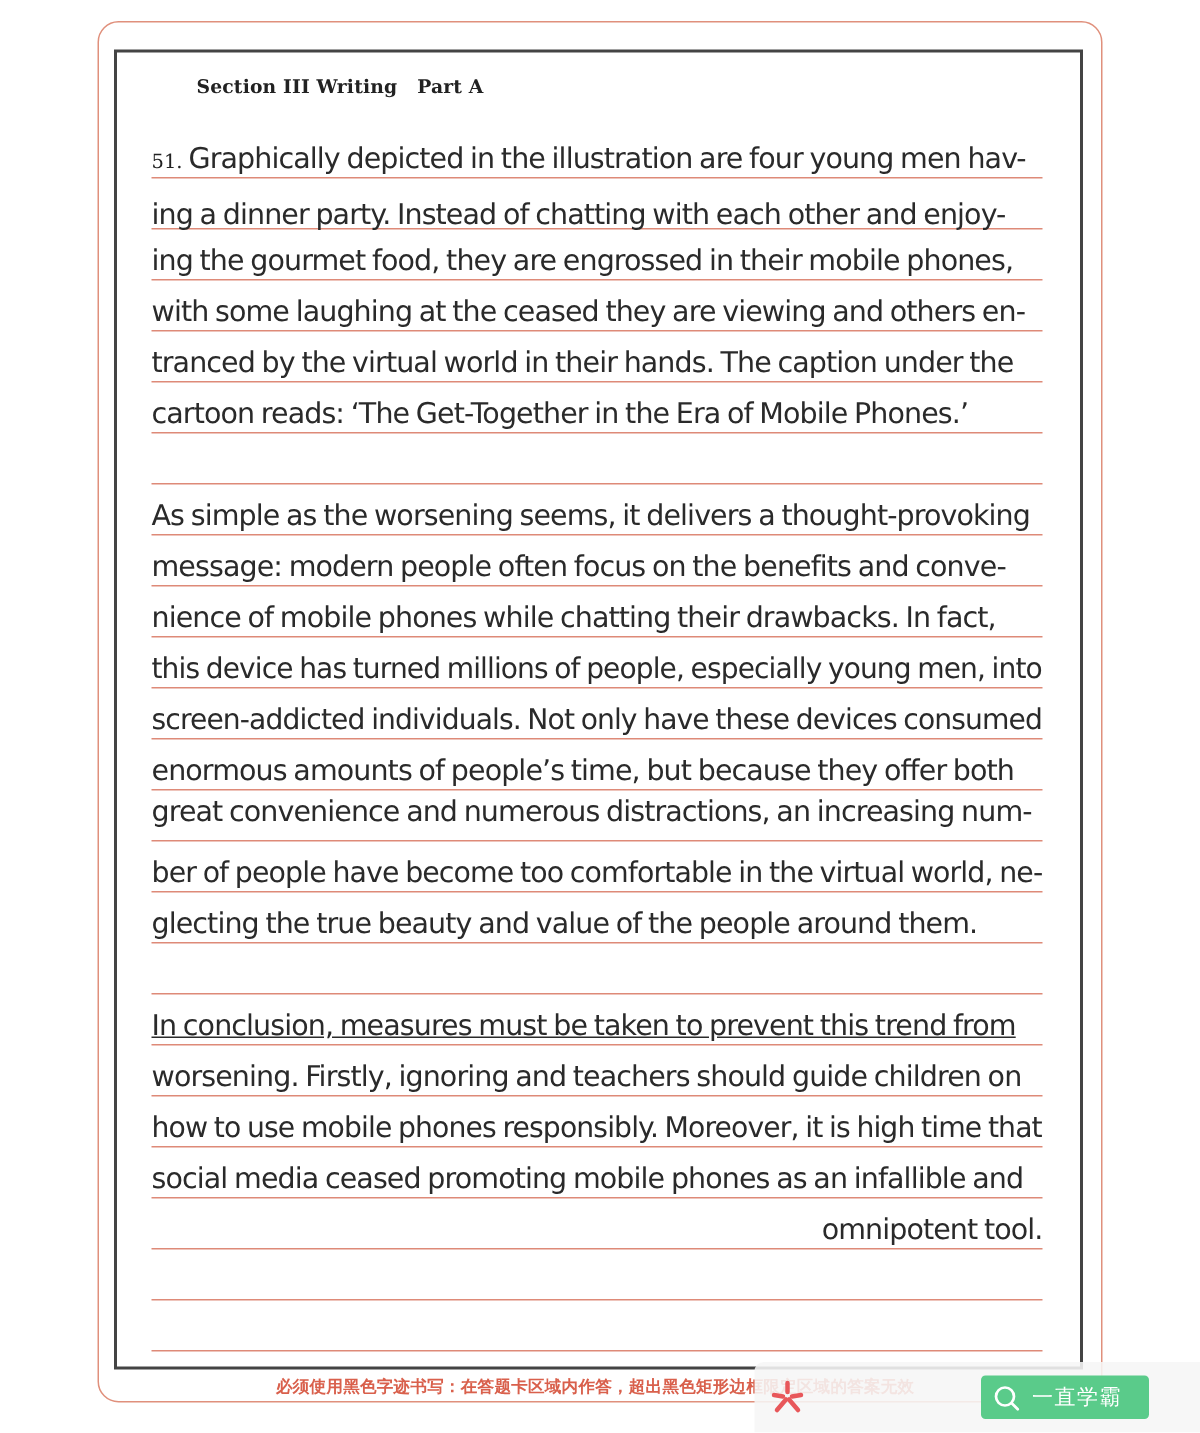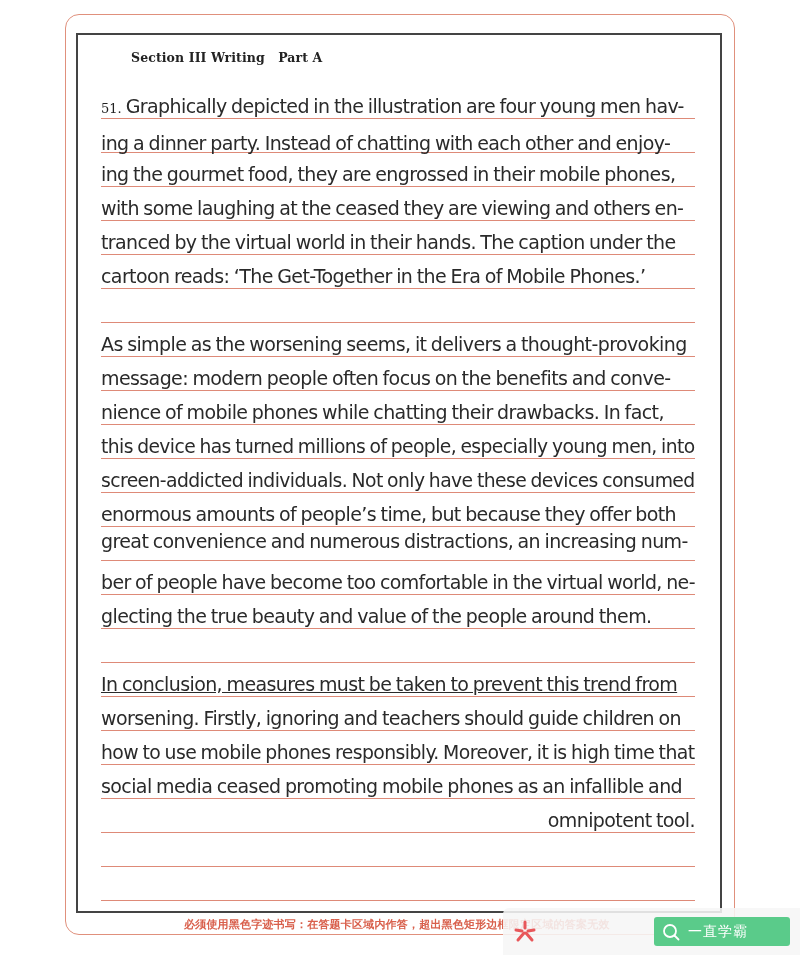--- a/index.html
+++ b/index.html
@@ -45,21 +45,21 @@
     background: rgba(246,246,246,0.88); border-radius: 6px 0 0 0;
   }
   .wx-logo {
     position: absolute; left: 513px; top: 919px; width: 24px; height: 24px;
   }
   .wx-text {
     position: absolute; left: 544px; top: 918px; font-size: 19px; color: #555;
     font-family: "DejaVu Sans", sans-serif; letter-spacing: 1px; margin-top: 48px;
   }
   .wx-button {
-    position: absolute; left: 654px; top: 917px; width: 136px; height: 29px;
+    position: absolute; left: 654px; top: 917px; width: 112px; height: 29px;
     background: #5acb8a; border-radius: 3px; display: flex; align-items: center;
     cursor: pointer;
   }
   .wx-button .search-icon { margin-left: 8px; width: 18px; height: 18px; }
   .wx-button .btn-label {
     color: #ffffff; font-size: 14px; margin-left: 8px; letter-spacing: 1px;
     font-family: "DejaVu Sans", sans-serif;
   }
 </style>
 </head>

